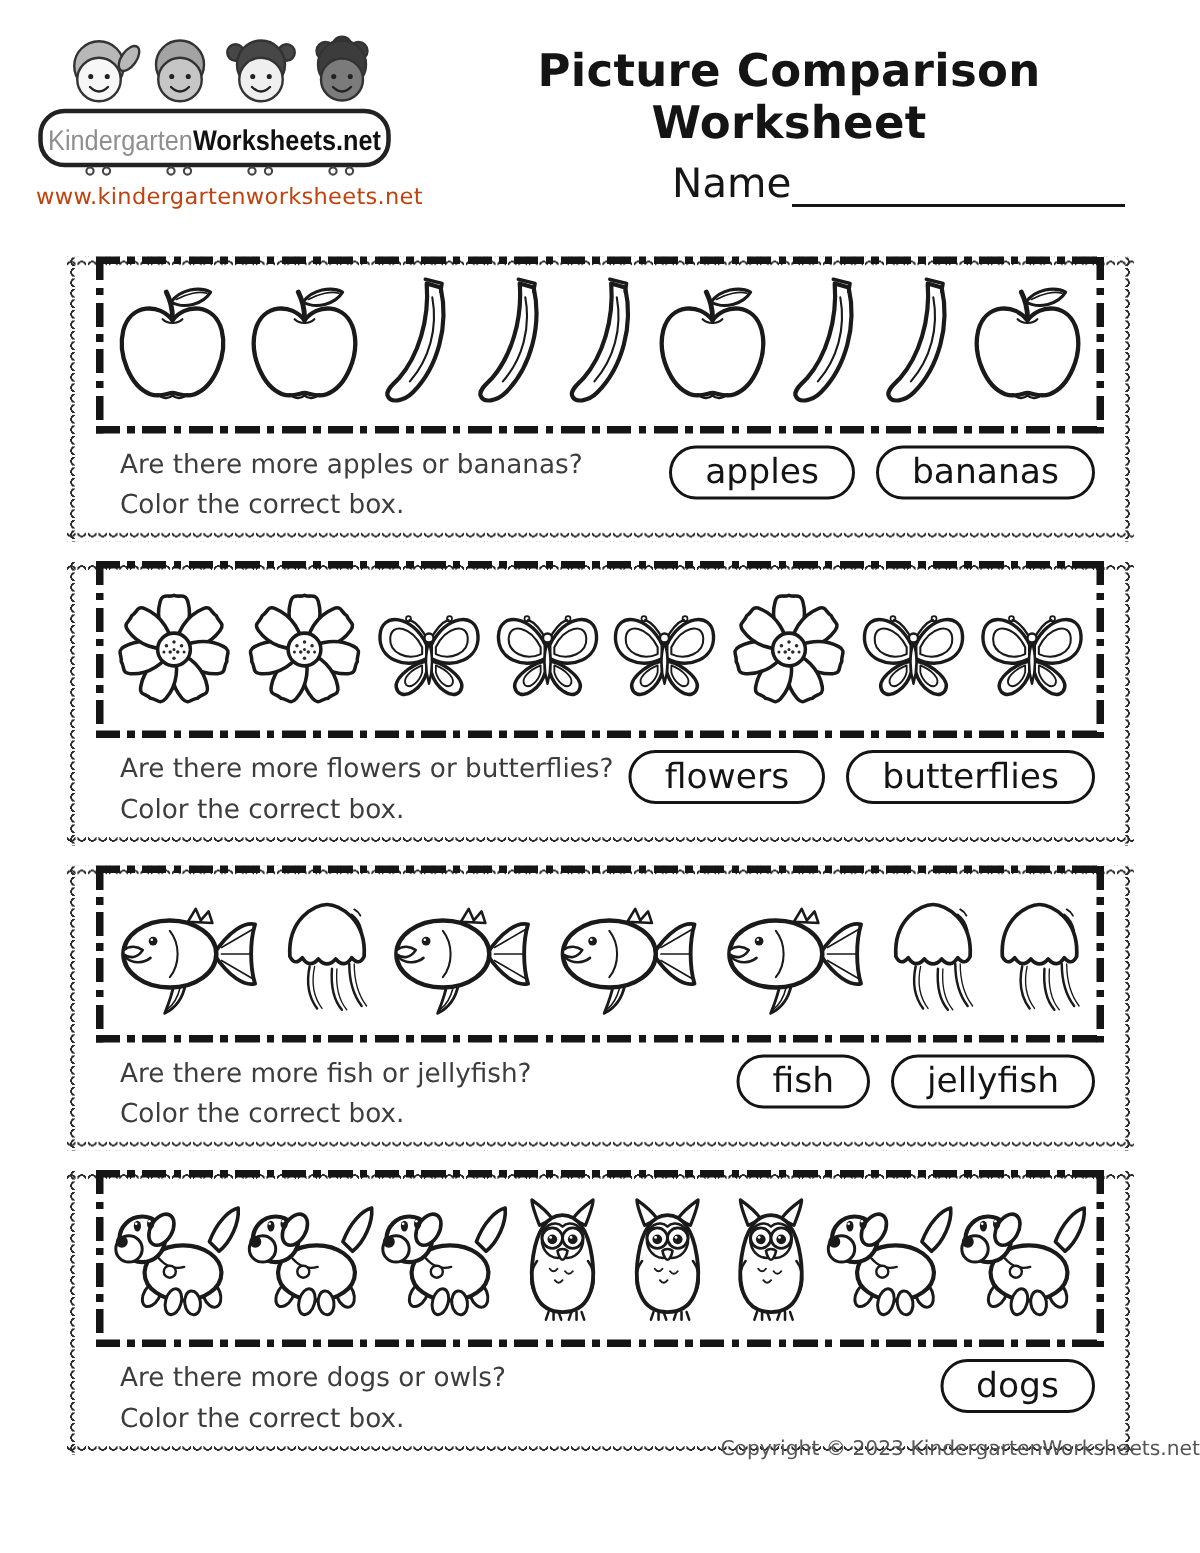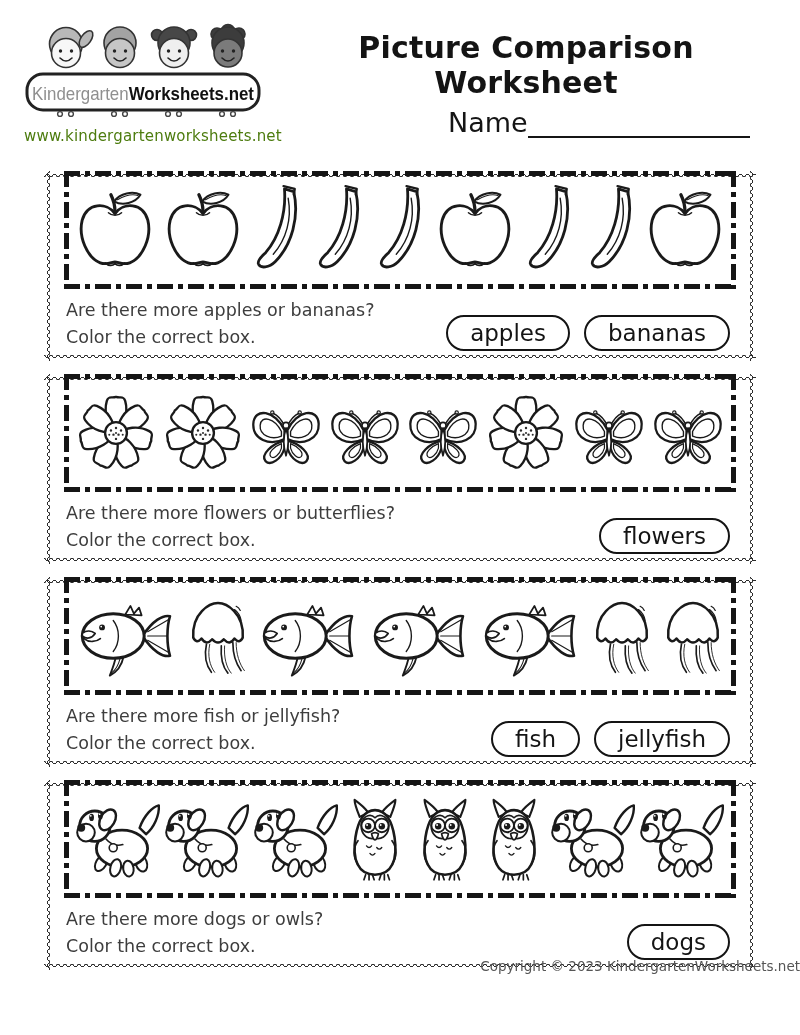--- a/index.html
+++ b/index.html
@@ -1,21 +1,21 @@
 <!DOCTYPE html>
 <html><head>
 <meta charset="utf-8">
 <style>
   html,body{margin:0;padding:0;background:#fff;}
   .page{position:relative;width:800px;height:1035px;background:#fff;overflow:hidden;
         font-family:"DejaVu Sans","Liberation Sans",sans-serif;color:#161616;}
 
   
   .brand{position:absolute;left:24px;top:16px;width:240px;}
-  .brand-url{font-size:15px;color:#4d7c0f;margin-top:5px;letter-spacing:.2px;}
+  .brand-url{font-size:15px;color:#c2410c;margin-top:0;letter-spacing:.2px;}
   .title{position:absolute;left:268px;right:16px;top:30px;text-align:center;
          font-size:30px;color:#141414;letter-spacing:.2px;}
   .name-row{position:absolute;left:448px;top:106px;display:flex;align-items:center;}
   .name-label{font-size:27px;color:#151515;}
   .name-line{display:inline-block;width:222px;border-bottom:2.5px solid #151515;height:30px;}
 
   
   .sections{position:absolute;left:44px;right:44px;top:158px;}
   .section{position:relative;height:190px;margin-bottom:12px;background-color:#fff;
     background-image:
@@ -38,21 +38,21 @@
   .pic{display:block;flex:0 0 auto;}
   .pic-apple{width:82px;height:90px}
   .pic-banana{width:56px;height:102px}
   .pic-flower{width:84px;height:94px}
   .pic-butterfly{width:76px;height:92px}
   .pic-fish{width:106px;height:86px}
   .pic-jellyfish{width:66px;height:92px}
   .pic-dog{width:88px;height:92px}
   .pic-owl{width:68px;height:94px}
 
-  .qa{display:flex;align-items:flex-end;margin:8px 24px 0 22px;}
+  .qa{display:flex;align-items:flex-start;margin:8px 24px 0 36px;}
   .qtext{flex:1;font-size:17.5px;line-height:1.55;color:#3d3d3d;}
   .buttons{display:flex;gap:14px;margin-right:2px;}
   .opt{border:2.2px solid #141414;border-radius:18px;padding:3px 22px;
        font-size:23px;color:#141414;background:#fff;white-space:nowrap;}
 
   
   .footer{position:absolute;left:0;right:0;top:957px;text-align:right;
           font-size:13.5px;color:#555;line-height:1.35;}
   .hidden-defs{position:absolute;width:0;height:0;overflow:hidden;}
 </style>
@@ -323,20 +323,21 @@
             <use href="#icon-butterfly"></use>
           </svg>
         </div>
       <div class="qa">
         <div class="qtext">
           <div>Are there more flowers or butterflies?</div>
           <div>Color the correct box.</div>
         </div>
         <div class="buttons">
           <div class="opt">flowers</div>
+          <div class="opt">butterflies</div>
         </div>
       </div>
     </div>
 
     <div class="section">
       <div class="picbox">
           <svg class="pic pic-fish">
             <use href="#icon-fish"></use>
           </svg>
           <svg class="pic pic-jellyfish">

